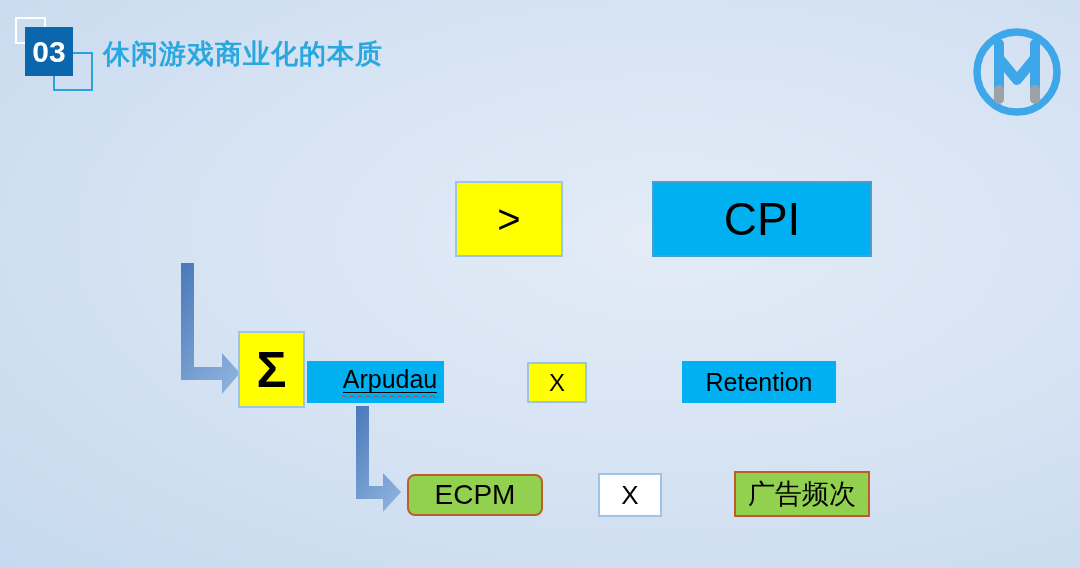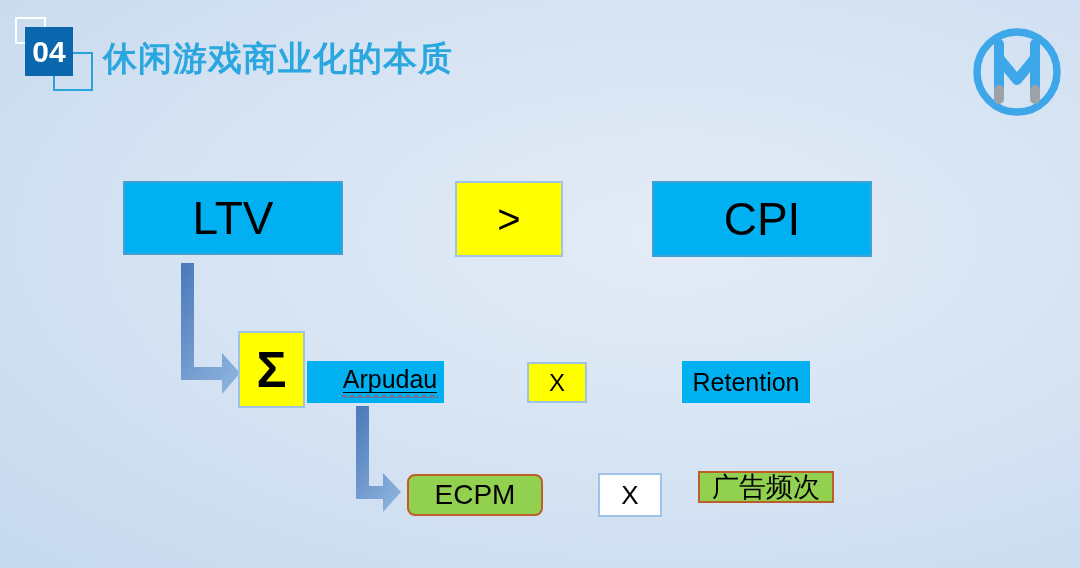--- a/index.html
+++ b/index.html
@@ -20,21 +20,21 @@
     background:#0a66ad;color:#fff;
     display:flex;align-items:center;justify-content:center;
     font-size:30px;font-weight:bold;z-index:2;
   }
   .deco-sq-cyan{
     position:absolute;left:53px;top:52px;width:36px;height:35px;
     border:2px solid #29a3dc;z-index:1;
   }
   .page-title{
     position:absolute;left:103px;top:36px;
-    font-size:34px;font-weight:bold;color:#2ba7df;letter-spacing:1px;
+    font-size:27px;font-weight:bold;color:#2ba7df;letter-spacing:1px;
     white-space:nowrap;
   }
   .logo{position:absolute;left:966px;top:21px;width:102px;height:102px;}
   
   .box{
     position:absolute;display:flex;align-items:center;justify-content:center;
     color:#000;box-sizing:border-box;
   }
   .blue  {background:#00b0f0;border:2px solid rgba(125,148,185,.55);}
   .yellow{background:#ffff00;border:2px solid #9dc3e6;}
@@ -43,35 +43,35 @@
   
   .ltv {left:123px;top:181px;width:220px;height:74px;font-size:46px;}
   .gt  {left:455px;top:181px;width:108px;height:76px;font-size:40px;}
   .cpi {left:652px;top:181px;width:220px;height:76px;font-size:46px;align-items:center;}
   
   .sigma    {left:238px;top:331px;width:67px;height:77px;font-size:50px;font-weight:bold;}
   .arpudau  {left:307px;top:361px;width:137px;height:42px;font-size:25px;border:none;flex-direction:column;padding-left:29px;}
   .arpudau .txt{border-bottom:1.5px solid #000;line-height:1.05;}
   .arpudau svg{display:block;margin-top:1px;}
   .xmid     {left:527px;top:362px;width:60px;height:41px;font-size:24px;}
-  .retention{left:682px;top:361px;width:128px;height:42px;font-size:25px;border:none;}
+  .retention{left:682px;top:361px;width:154px;height:42px;font-size:25px;border:none;}
   
   .ecpm  {left:407px;top:474px;width:136px;height:42px;font-size:28px;border-radius:8px;}
   .xbot  {left:598px;top:473px;width:64px;height:44px;font-size:26px;}
-  .adfreq{left:698px;top:471px;width:136px;height:32px;font-size:27px;}
+  .adfreq{left:734px;top:471px;width:136px;height:46px;font-size:27px;}
   
   .arrows{position:absolute;left:0;top:0;width:1080px;height:568px;pointer-events:none;}
 </style>
 </head>
 <body>
 
 <div class="slide">
 
   <div class="deco-sq-white"></div>
-  <div class="badge">04</div>
+  <div class="badge">03</div>
   <div class="deco-sq-cyan"></div>
   <div class="page-title">休闲游戏商业化的本质</div>
 
   <svg class="logo" viewBox="-51 -51 102 102">
     <circle cx="0" cy="0" r="40" fill="none" stroke="#3ea7e9" stroke-width="7.5"></circle>
     <line x1="-18" y1="-28" x2="-18" y2="16" stroke="#3ea7e9" stroke-width="10" stroke-linecap="round"></line>
     <line x1="18" y1="-28" x2="18" y2="16" stroke="#3ea7e9" stroke-width="10" stroke-linecap="round"></line>
     <path d="M -18 -14 L 0 8 L 18 -14" fill="none" stroke="#3ea7e9" stroke-width="10" stroke-linecap="round" stroke-linejoin="round"></path>
     <line x1="-18" y1="18" x2="-18" y2="27" stroke="#9da2a6" stroke-width="10" stroke-linecap="round"></line>
     <line x1="18" y1="18" x2="18" y2="27" stroke="#9da2a6" stroke-width="10" stroke-linecap="round"></line>
@@ -81,23 +81,20 @@
     <defs>
       <linearGradient id="arrGrad" x1="0%" y1="0%" x2="60%" y2="100%">
         <stop offset="0%" stop-color="#4a78b9"></stop>
         <stop offset="100%" stop-color="#88aeda"></stop>
       </linearGradient>
     </defs>
     <polygon points="181,263 194,263 194,367 222,367 222,353 240,373 222,394 222,380 181,380" fill="url(#arrGrad)"></polygon>
     <polygon points="356,406 369,406 369,486 383,486 383,473 401,492 383,512 383,499 356,499" fill="url(#arrGrad)"></polygon>
   </svg>
 
-  <div class="box blue ltv">
-    <span>LTV</span>
-  </div>
   <div class="box yellow gt">
     <span>&gt;</span>
   </div>
   <div class="box blue cpi">
     <span>CPI</span>
   </div>
 
   <div class="box yellow sigma">
     <span>Σ</span>
   </div>

